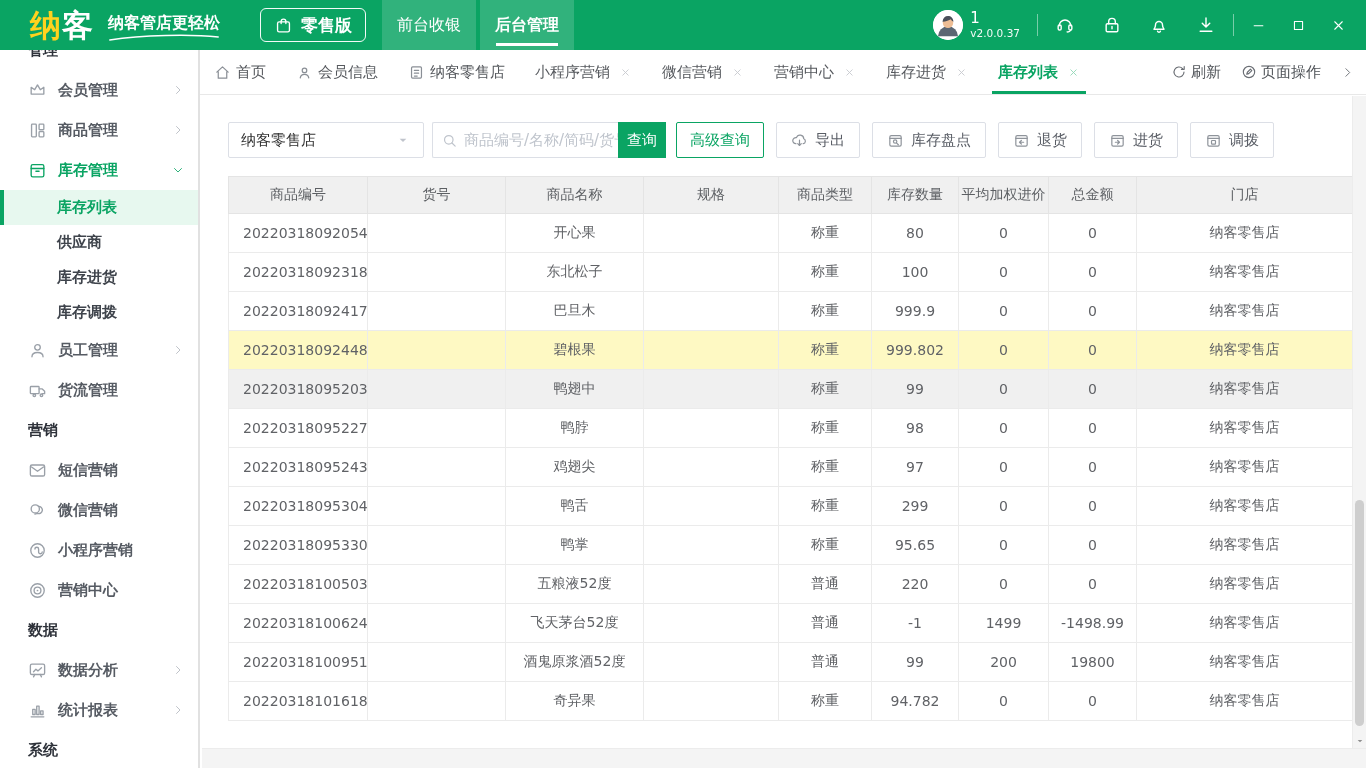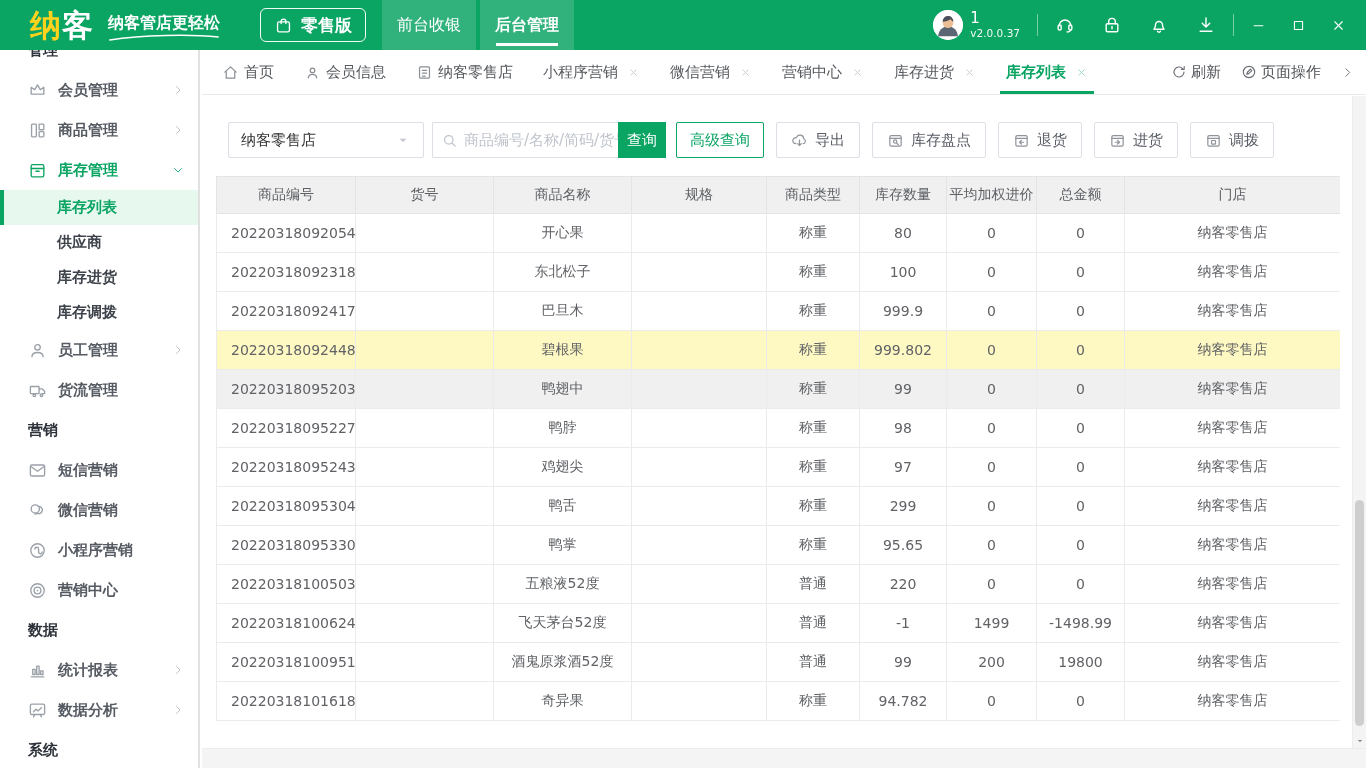--- a/index.html
+++ b/index.html
@@ -41,21 +41,21 @@
   .sec.clip { margin-top:-20px; }
   .item { height:40px; display:flex; align-items:center; padding:0 14px 0 28px; cursor:pointer; }
   .item .ic { width:19px; height:19px; color:#9aa0a8; flex:none; }
   .item .lbl { margin-left:11px; font-size:15px; font-weight:600; color:#565b63; }
   .item .chev { width:12px; height:12px; margin-left:auto; color:#b4b8bf; }
   .item.open .ic, .item.open .lbl, .item.open .chev { color:#0aa463; }
   .sub { height:35px; display:flex; align-items:center; padding-left:57px; font-size:15px; font-weight:600; color:#3f444c; cursor:pointer; }
   .sub.active { background:#e7f8ef; border-left:4px solid #0aa463; padding-left:53px; color:#0aa463; }
 
   
-  .tabbar { position:absolute; top:50px; left:202px; right:0; height:45px; background:#fff; border-bottom:1px solid #e8e8e8; display:flex; align-items:center; padding:0 12px 0 16px; z-index:1;gap:32px; }
+  .tabbar { position:absolute; top:50px; left:194px; right:0; height:45px; background:#fff; border-bottom:1px solid #e8e8e8; display:flex; align-items:center; padding:0 12px 0 16px; z-index:1;gap:32px; }
   .tabs { display:flex; height:100%; align-items:center; }
   .tab { display:flex; align-items:center; gap:5px; height:100%; padding:0 4px; margin-right:22px; font-size:15px; color:#55585d; position:relative; cursor:pointer; white-space:nowrap; }
   .tab .ic { width:17px; height:17px; color:#8a8f96; }
   .tab .x { width:13px; height:13px; color:#c8cbd0; margin-left:4px; cursor:pointer; }
   .tab.active { color:#0aa463; font-weight:bold; }
   .tab.active::after { content:''; position:absolute; left:-2px; right:-2px; bottom:0; height:3px; background:#0aa463; }
   .tab.active .x { color:#93d8b8; }
   .tabacts { margin-left:auto; display:flex; align-items:center; gap:20px; font-size:15px; color:#4f5358; }
   .tabact { display:flex; align-items:center; gap:4px; cursor:pointer; }
   .tabact .ic { width:16px; height:16px; color:#6a6e74; }
@@ -70,21 +70,21 @@
   .sinp { width:186px; height:36px; border:1px solid #dcdfe6; border-right:none; border-radius:2px 0 0 2px; display:flex; align-items:center; padding-left:8px; overflow:hidden; background:#fff; }
   .sinp .ic { width:17px; height:17px; color:#bfc4cc; flex:none; margin-right:6px; }
   .sinp input { border:none; outline:none; font-size:15px; color:#333; width:100%; font-family:inherit; background:transparent; }
   .sinp input::placeholder { color:#bfc4cc; }
   .btn-query { width:48px; height:36px; background:#0aa463; color:#fff; font-size:15px; border:none; cursor:pointer; font-family:inherit; flex:none; }
   .btn-adv { margin-left:10px; height:36px; padding:0 13px; border:1px solid #0aa463; color:#0aa463; background:#fff; font-size:15px; border-radius:2px; cursor:pointer; font-family:inherit; flex:none; }
   .btn-act { margin-left:12px; height:36px; padding:0 14px; border:1px solid #dcdfe6; border-radius:2px; background:#fff; color:#5a5e66; font-size:15px; display:flex; align-items:center; gap:7px; cursor:pointer; font-family:inherit; flex:none; }
   .btn-act .ic { width:17px; height:17px; color:#8f949b; }
 
   
-  .tablewrap { position:absolute; top:80px; left:14px; width:1124px; bottom:0; overflow:hidden; }
+  .tablewrap { position:absolute; top:80px; left:26px; width:1124px; bottom:0; overflow:hidden; }
   table { border-collapse:collapse; width:1124px; table-layout:fixed; }
   th { height:37px; background:#f0f0f0; font-weight:400; color:#5c5f63; font-size:14px; border:1px solid #e4e4e4; text-align:center; }
   td { height:39px; text-align:center; border:1px solid #ebebeb; color:#606266; font-size:14px; background:#fff; overflow:hidden; white-space:nowrap; }
   td.c-left { text-align:left; padding-left:14px; }
   tr.shaded td { background:#fef9c3; }
   tr.hovered td { background:#f0f0f0; }
 
   
   .vscroll { position:absolute; top:96px; right:0; width:14px; bottom:20px; background:#f4f4f4; border-left:1px solid #ececec; z-index:3; }
   .vthumb { position:absolute; left:2px; right:2px; top:404px; height:226px; background:#cecece; border-radius:6px; }
@@ -290,41 +290,41 @@
             <circle cx="12" cy="12" r="4.3"></circle>
             <circle cx="12" cy="12" r="1.1" fill="currentColor" stroke="none"></circle>
           </svg>
         </span>
         <span class="lbl">营销中心</span>
       </div>
       <div class="sec">数据</div>
       <div class="item">
         <span class="ic">
           <svg viewBox="0 0 24 24" fill="none" stroke="currentColor" stroke-width="1.7" stroke-linecap="round" stroke-linejoin="round">
+            <rect x="3" y="4" width="18" height="13" rx="2"></rect>
+            <path d="M8.5 17l-1.5 3M15.5 17l1.5 3M7 13.5l3-3 2.5 2 4.5-4"></path>
+          </svg>
+        </span>
+        <span class="lbl">数据分析</span>
+        <span class="chev ic">
+          <svg viewBox="0 0 24 24" fill="none" stroke="currentColor" stroke-width="1.7" stroke-linecap="round" stroke-linejoin="round">
+            <path d="M9 5l7 7-7 7"></path>
+          </svg>
+        </span>
+      </div>
+      <div class="item">
+        <span class="ic">
+          <svg viewBox="0 0 24 24" fill="none" stroke="currentColor" stroke-width="1.7" stroke-linecap="round" stroke-linejoin="round">
             <path d="M4 20h16"></path>
             <rect x="6" y="10.5" width="3" height="6.5"></rect>
             <rect x="11" y="6.5" width="3" height="10.5"></rect>
             <rect x="16" y="12.5" width="3" height="4.5"></rect>
           </svg>
         </span>
         <span class="lbl">统计报表</span>
-        <span class="chev ic">
-          <svg viewBox="0 0 24 24" fill="none" stroke="currentColor" stroke-width="1.7" stroke-linecap="round" stroke-linejoin="round">
-            <path d="M9 5l7 7-7 7"></path>
-          </svg>
-        </span>
-      </div>
-      <div class="item">
-        <span class="ic">
-          <svg viewBox="0 0 24 24" fill="none" stroke="currentColor" stroke-width="1.7" stroke-linecap="round" stroke-linejoin="round">
-            <rect x="3" y="4" width="18" height="13" rx="2"></rect>
-            <path d="M8.5 17l-1.5 3M15.5 17l1.5 3M7 13.5l3-3 2.5 2 4.5-4"></path>
-          </svg>
-        </span>
-        <span class="lbl">数据分析</span>
         <span class="chev ic">
           <svg viewBox="0 0 24 24" fill="none" stroke="currentColor" stroke-width="1.7" stroke-linecap="round" stroke-linejoin="round">
             <path d="M9 5l7 7-7 7"></path>
           </svg>
         </span>
       </div>
       <div class="sec">系统</div>
     </aside>
 
   <div class="tabbar">

